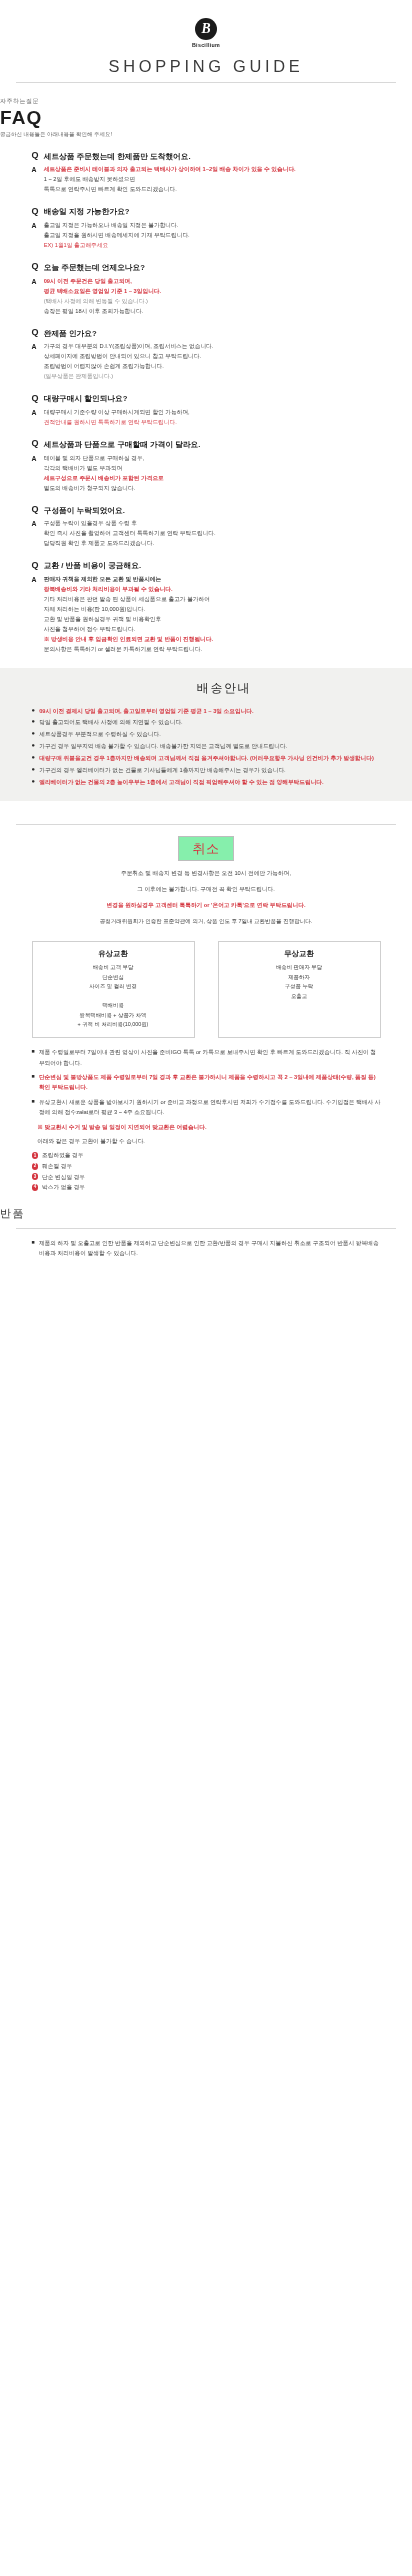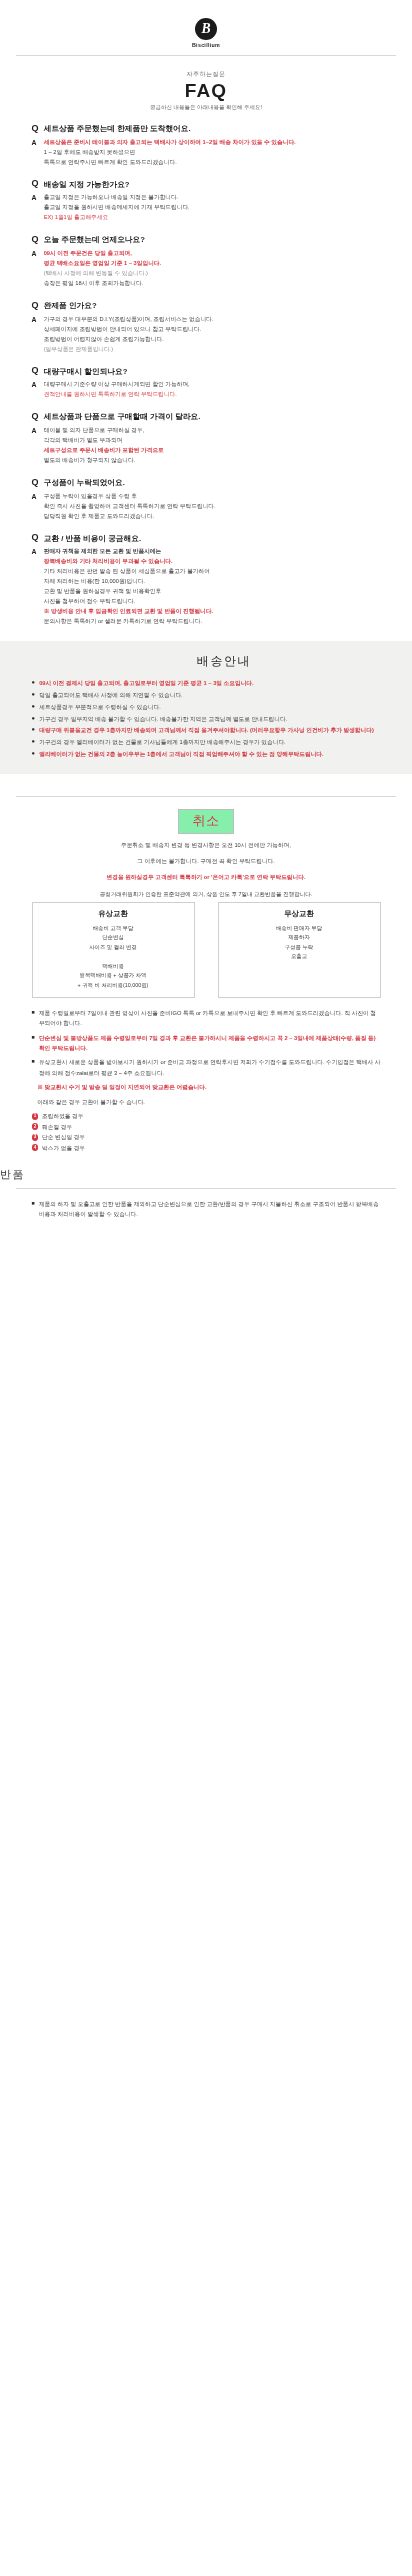--- a/index.html
+++ b/index.html
@@ -24,21 +24,21 @@
     font-style:italic;
   }
   .logo-text { font-size:5.3px; letter-spacing:0.3px; color:#222; font-weight:bold; }
   .shopping-guide {
     margin-top:8.5px;
     font-size:16.4px; letter-spacing:3.7px; color:#3b3b3b; font-weight:300;
   }
   .header-rule { margin:6.9px auto 0; width:380px; border-top:0.5px solid #d8d8d8; }
 
   
-  .faq-head { text-align:center; padding:13.7px 0 3.2px; }
+  .faq-head { text-align:left; padding:13.7px 0 3.2px; }
   .faq-kr { font-size:6px; color:#666; letter-spacing:0.5px; }
   .faq-en { font-size:19px; font-weight:bold; color:#1d1d1d; letter-spacing:1.1px; margin:1.1px 0 2.1px; }
   .faq-sub { font-size:5.5px; color:#666; }
 
   
   .faq-list { width:349px; margin:9.5px auto 0; }
   .faq-item { margin-bottom:11.6px; }
   .q-row { display:flex; align-items:flex-start; gap:4.8px; }
   .mark-q {
     font-size:9px; font-weight:bold; color:#1d1d1d; line-height:1.1;
@@ -84,21 +84,21 @@
     font-size:13px; font-weight:normal; color:#d4353f;
     letter-spacing:0.5px;
     background:#86efac;
   }
   .chip.dark { color:#1d1d1d; }
   .ce-para { width:349px; margin:6.3px auto 0; font-size:5.7px; line-height:1.8; color:#3a3a3a; text-align:center; }
   .ce-para .red-bold { color:#d4353f; font-weight:bold; }
 
   
   .ex-intro { width:349px; margin:8.5px auto 0; font-size:5.5px; color:#3a3a3a; text-align:center; }
-  .boxes { width:349px; margin:4px auto 0; display:flex; gap:23px; }
+  .boxes { width:349px; margin:16px auto 0; display:flex; gap:23px; }
   .box { flex:1; border:0.5px solid #cfcfcf; padding:6.3px 5.3px 7.4px; text-align:center; background:#fff; }
   .box-title { font-size:7.4px; font-weight:bold; color:#1d1d1d; margin-bottom:4.8px; }
   .box-line { font-size:5.4px; line-height:1.75; color:#3a3a3a; }
 
   
   .notes { width:349px; margin:9.5px auto 0; }
   .note { display:flex; gap:4.2px; font-size:5.7px; line-height:1.8; color:#3a3a3a; margin-bottom:4.2px; }
   .note .sq { color:#2b2b2b; font-size:5.3px; line-height:1.85; }
   .note .red-bold { color:#d4353f; font-weight:bold; }
 
@@ -119,20 +119,21 @@
 </head>
 <body>
 
 <div class="page">
 
   <div class="header">
     <div class="logo-wrap">
       <div class="logo-mark">B</div>
       <div class="logo-text">Biscillium</div>
     </div>
+    <div class="shopping-guide">SHOPPING GUIDE</div>
     <div class="header-rule"></div>
   </div>
 
   <div class="faq-head">
     <div class="faq-kr">자주하는질문</div>
     <div class="faq-en">FAQ</div>
     <div class="faq-sub">궁금하신 내용들은 아래내용을 확인해 주세요!</div>
   </div>
 
   <div class="faq-list">

